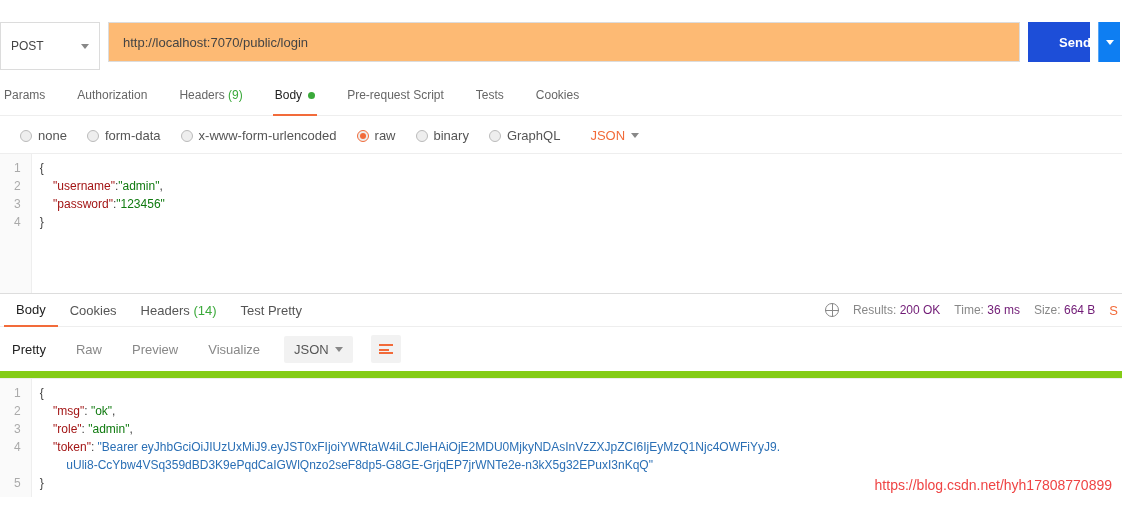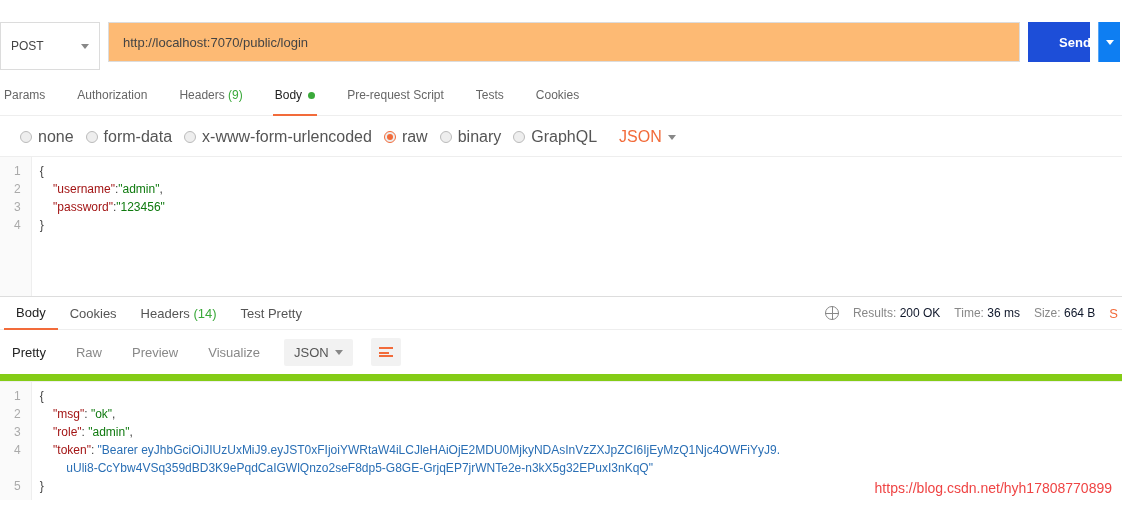--- a/index.html
+++ b/index.html
@@ -15,21 +15,21 @@
 .send-drop .caret{width:0;height:0;border-left:4px solid transparent;border-right:4px solid transparent;border-top:5px solid #fff;}
 
 
 .tabs { display:flex; gap:28px; padding:18px 2px 0 2px; border-bottom:1px solid #eee; position:relative;}
 .tab { padding:0 2px 12px 2px; color:#666; cursor:pointer; font-size:12px;}
 .tab .count{color:#3aa93a;}
 .tab.active{ color:#222; border-bottom:2px solid #f26b3a; margin-bottom:-1px;}
 .tab .dot{display:inline-block;width:7px;height:7px;border-radius:50%;background:#3aa93a;margin-left:6px;vertical-align:middle;}
 
 
-.subrow { display:flex; align-items:center; gap:12px; padding:12px 2px 10px 20px; font-size:16px; color:#555;}
+.subrow { display:flex; align-items:center; gap:20px; padding:12px 2px 10px 20px; font-size:13px; color:#555;}
 .radio { display:flex; align-items:center; gap:6px; cursor:pointer;}
 .radio .circle{width:12px;height:12px;border:1px solid #bbb;border-radius:50%;background:#eee;display:flex;align-items:center;justify-content:center;}
 .radio.selected .circle{border-color:#f26b3a;}
 .radio.selected .circle::after{content:"";width:6px;height:6px;border-radius:50%;background:#f26b3a;}
 .json-select{color:#f26b3a;display:flex;align-items:center;gap:6px;margin-left:10px;}
 .json-select .caret{width:0;height:0;border-left:4px solid transparent;border-right:4px solid transparent;border-top:5px solid #888;}
 
 
 .editor { border-top:1px solid #eee; display:flex; font-family:Consolas,Monaco,monospace; font-size:12px; min-height:140px;}
 .gutter { background:#fafafa; color:#aaa; padding:5px 10px 5px 14px; text-align:right; border-right:1px solid #eee; user-select:none;}
@@ -43,21 +43,21 @@
 
 .respbar { display:flex; align-items:center; border-top:1px solid #ddd; border-bottom:1px solid #eee; padding:0 4px; height:34px; font-size:13px; color:#555;}
 .respbar .rt{padding:8px 12px;cursor:pointer;}
 .respbar .rt.active{color:#222;border-bottom:2px solid #f26b3a;margin-bottom:-1px;}
 .respbar .rt .count{color:#3aa93a;}
 .respbar .spacer{flex:1;}
 .respbar .globe{width:14px;height:14px;border:1px solid #888;border-radius:50%;position:relative;margin-right:14px;}
 .respbar .globe::before{content:"";position:absolute;left:50%;top:-1px;bottom:-1px;width:0;border-left:1px solid #888;}
 .respbar .globe::after{content:"";position:absolute;top:50%;left:-1px;right:-1px;height:0;border-top:1px solid #888;}
 .respbar .meta{color:#888;margin-right:14px;font-size:12px;}
-.respbar .meta .g{color:#0f172a;}
+.respbar .meta .g{color:#701a75;}
 .respbar .s-cut{color:#f26b3a;}
 
 
 .resptool{display:flex;align-items:center;gap:18px;padding:8px 6px;border-bottom:7px solid #84cc16;font-size:13px;}
 .resptool .tt{color:#888;padding:4px 6px;cursor:pointer;}
 .resptool .tt.active{color:#222;}
 .resptool .dd{background:#f2f2f2;padding:6px 10px;display:flex;align-items:center;gap:6px;color:#555;border-radius:2px;}
 .resptool .dd .caret{width:0;height:0;border-left:4px solid transparent;border-right:4px solid transparent;border-top:5px solid #888;}
 .resptool .iconbox{background:#f2f2f2;width:30px;height:28px;display:flex;align-items:center;justify-content:center;border-radius:2px;}
 .resptool .lines{width:14px;height:10px;border-top:2px solid #f26b3a;border-bottom:2px solid #f26b3a;position:relative;}

